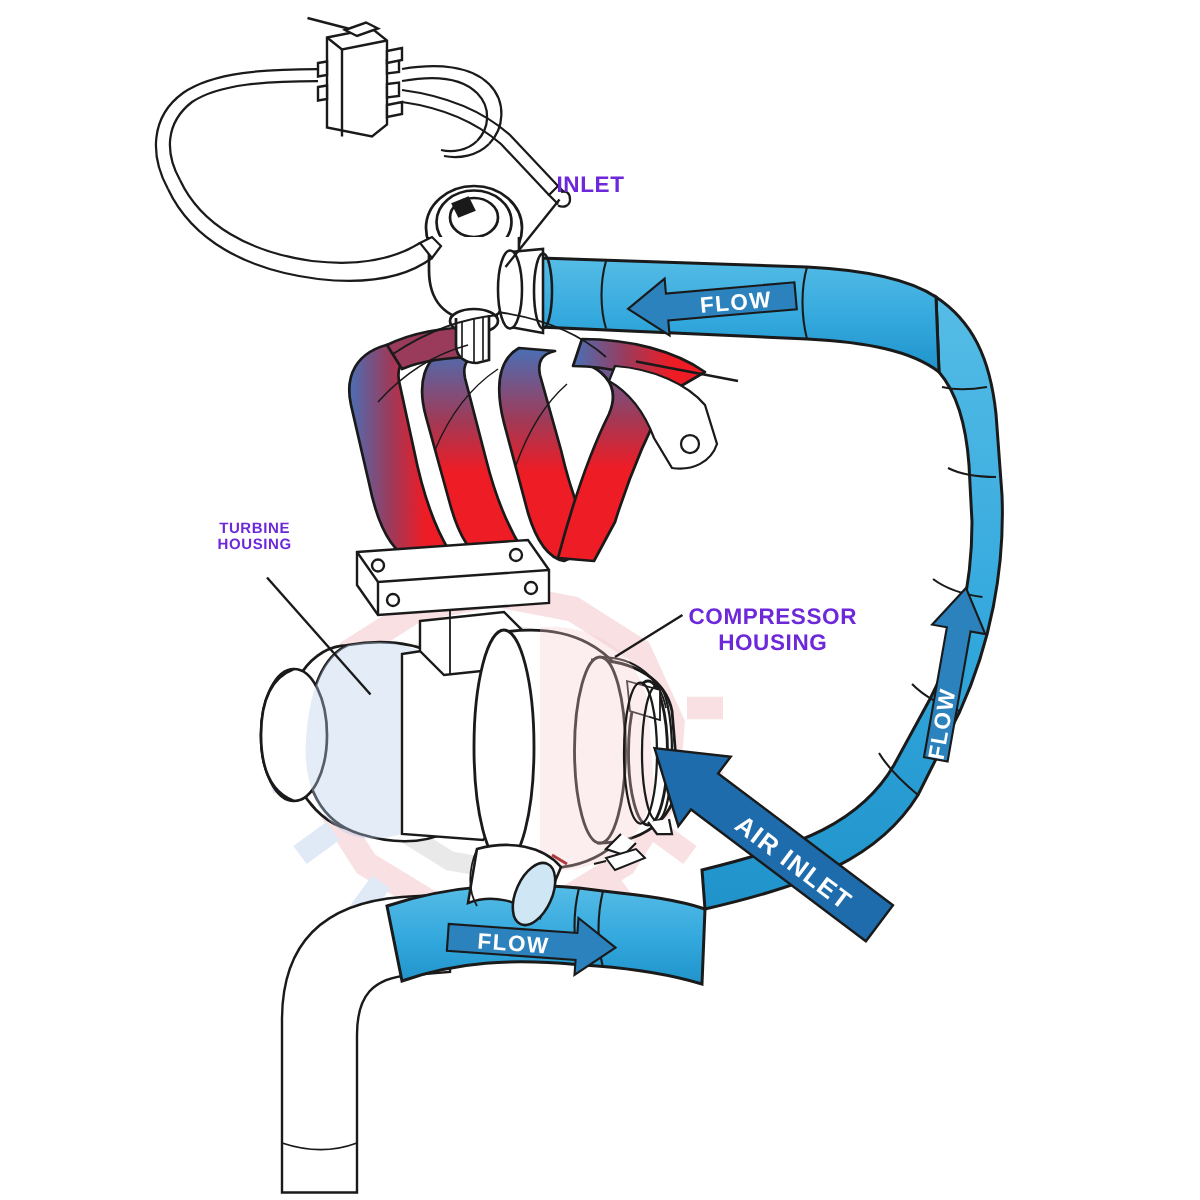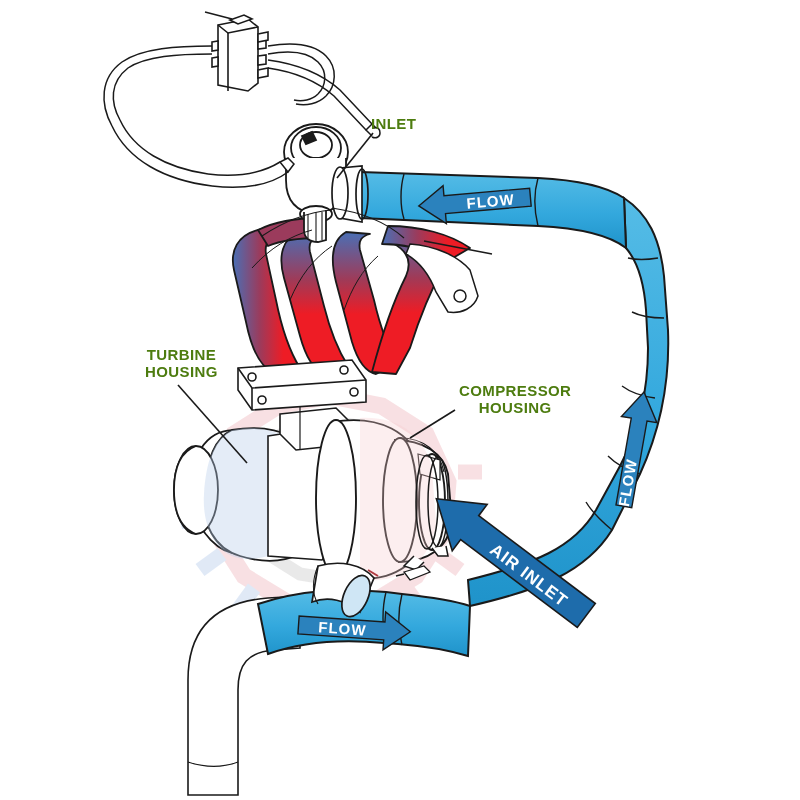--- a/index.html
+++ b/index.html
@@ -1,21 +1,21 @@
 <!DOCTYPE html>
 <html><head>
 <meta charset="utf-8">
 <title>Turbo System Diagram</title>
 <style>
   html,body{margin:0;padding:0;background:#ffffff;}
   body{width:800px;height:800px;overflow:hidden;
        font-family:"Liberation Sans","DejaVu Sans",sans-serif;}
   #stage{position:relative;width:800px;height:800px;background:#fff;}
   #stage svg{position:absolute;left:0;top:0;}
-  .lbl{position:absolute;font-weight:bold;color:#4d7c0f;
+  .lbl{position:absolute;font-weight:bold;color:#6d28d9;
        letter-spacing:.4px;line-height:1.12;text-align:center;
        font-family:"Liberation Sans","DejaVu Sans",sans-serif;}
   .lbl span{display:block;}
 </style>
 </head>
 <body>
 
 <div id="stage">
 
 <svg width="800" height="800" viewBox="0 0 800 800">
@@ -272,23 +272,23 @@
     <path d="M0 26 L44 0 L44 14 L190 14 L190 44 L44 44 L44 58 Z" fill="#1e6cab" stroke="#1a1a1a" stroke-width="1.6"></path>
     <text x="120" y="37" text-anchor="middle" fill="#ffffff" font-size="17" font-weight="bold" letter-spacing="1" font-family="Liberation Sans, sans-serif">AIR INLET</text>
   </g>
 </svg>
 
 <div class="lbl" style="left:371px;top:116px;font-size:15px;">
   <span>INLET</span>
 </div>
 
 
-<div class="lbl" style="left:145px;top:347px;font-size:15px;text-align:center;">
+<div class="lbl" style="left:145px;top:347px;font-size:10px;text-align:center;">
   <span>TURBINE</span>
   <span>HOUSING</span>
 </div>
 
-<div class="lbl" style="left:459px;top:383px;font-size:15px;">
+<div class="lbl" style="left:459px;top:404px;font-size:15px;">
   <span>COMPRESSOR</span>
   <span>HOUSING</span>
 </div>
 
 </div>
 
 </body></html>

